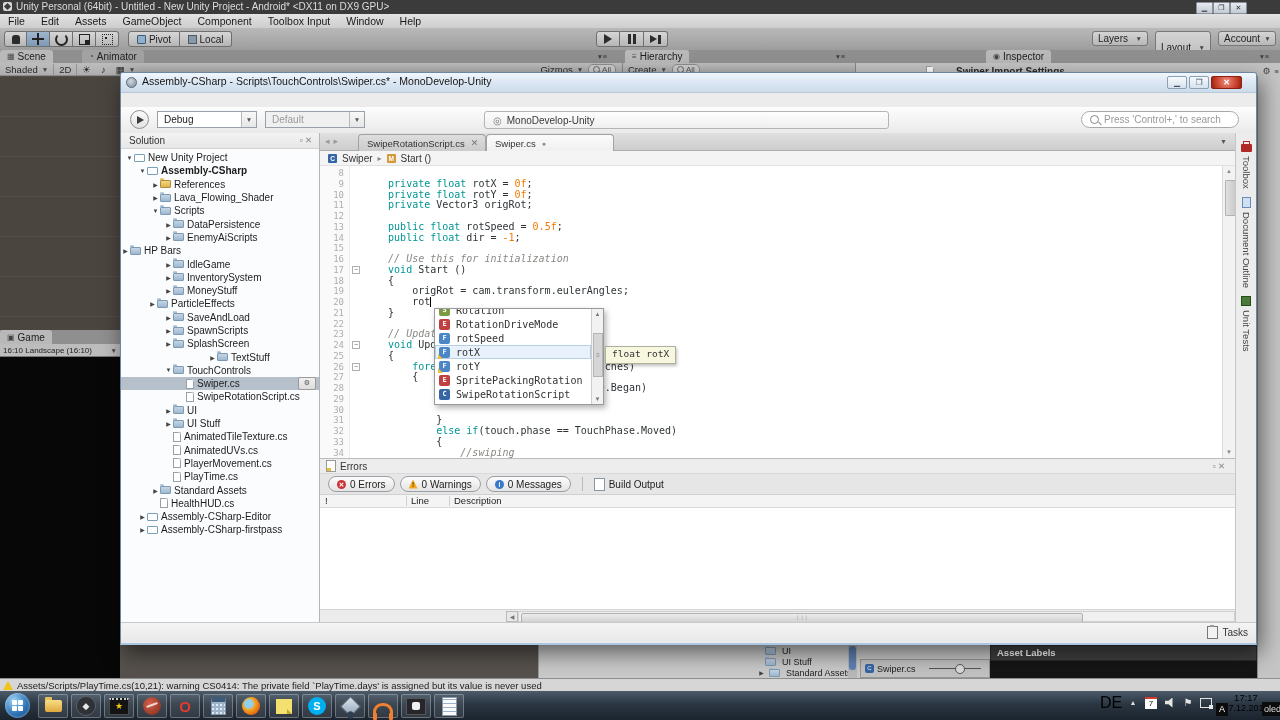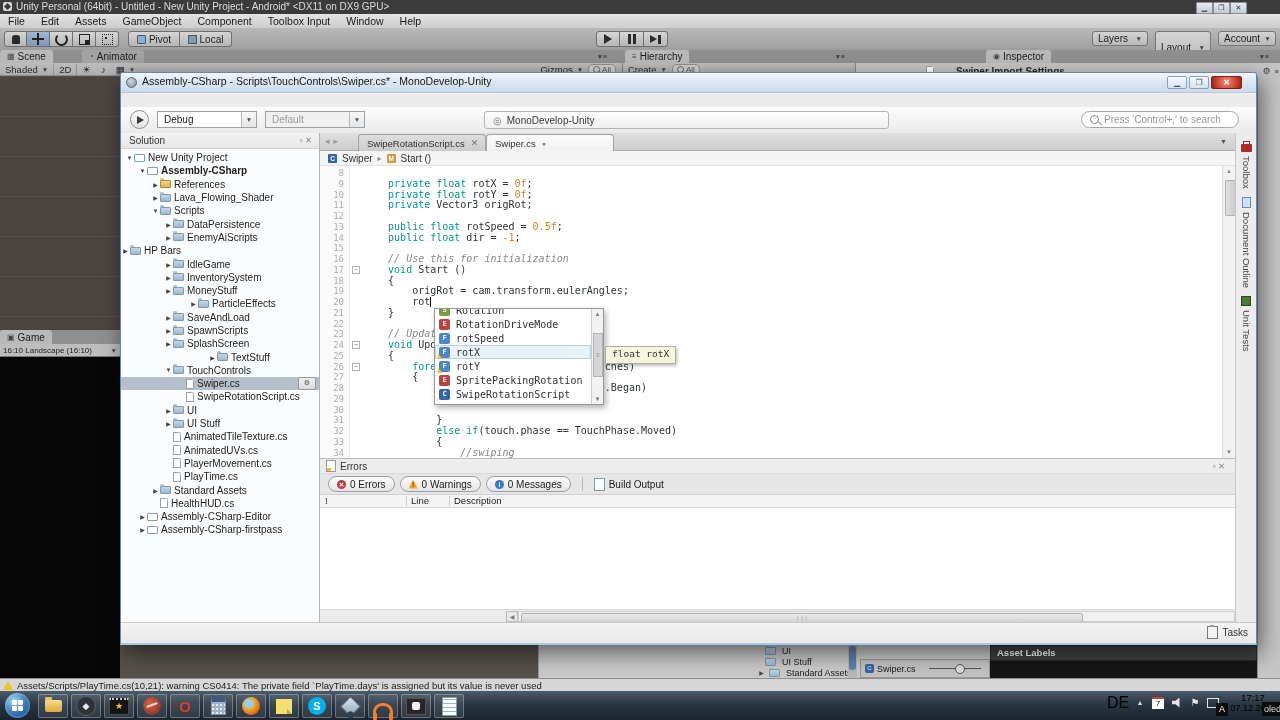--- a/index.html
+++ b/index.html
@@ -91,21 +91,21 @@
   .g-notes::after{content:"";position:absolute;right:0;bottom:0;border-left:5px solid #c2a830;border-top:5px solid transparent;}
   .g-skype{width:18px;height:18px;border-radius:50%;background:#00aff0;color:#fff;font-size:11px;font-weight:bold;line-height:18px;text-align:center;}
   .g-monodev{width:13px;height:13px;background:linear-gradient(135deg,#dde5ec,#8fa2b4);border:1px solid #56687a;transform:rotate(45deg);position:relative;}
   .g-monodev::after{content:"";position:absolute;right:-3px;bottom:-3px;width:7px;height:7px;border-radius:50%;background:#2c3e50;}
   .g-audio{width:14px;height:10px;border:3px solid #f08030;border-bottom:none;border-radius:9px 9px 0 0;position:relative;margin-top:6px;}
   .g-audio::before,.g-audio::after{content:"";position:absolute;bottom:-4px;width:4px;height:7px;background:#f08030;border-radius:1px;}
   .g-audio::before{left:-3px;} .g-audio::after{right:-3px;}
   .g-photo{width:18px;height:15px;background:#26262c;border:1px solid #555;display:flex;align-items:center;justify-content:center;}
   .g-photo i{width:8px;height:8px;background:#f0f0f0;border-radius:2px;}
   .g-notepad{width:13px;height:17px;background:#fafafa;border:1px solid #8a9aaa;background-image:repeating-linear-gradient(0deg,transparent 0 3px,#9ab4d0 3px 4px);}
-  .tray-item{position:absolute;top:0;height:23px;display:flex;align-items:center;justify-content:center;margin-left:7px;}
+  .tray-item{position:absolute;top:0;height:23px;display:flex;align-items:center;justify-content:center;}
   .kb7{width:12px;height:12px;background:#fff;border-top:2px solid #d23b2e;color:#111;font-size:8px;line-height:10px;text-align:center;box-sizing:border-box;}
   .spk{width:10px;height:10px;background:#e4e4e4;clip-path:polygon(0 32%,35% 32%,75% 0,75% 100%,35% 68%,0 68%);}
   .net{width:10px;height:8px;border:1px solid #e4e4e4;position:relative;}
   .net::after{content:"";position:absolute;right:-2px;bottom:-2px;width:4px;height:4px;background:#e4e4e4;}
   .clock{line-height:11px;text-align:center;font-size:9.5px;}
   .abadge{position:absolute;left:1216px;top:703px;width:12px;height:13px;background:#0c0c0c;color:#fff;font-size:9px;line-height:13px;text-align:center;z-index:12;}
   .opop{position:absolute;left:1262px;top:702px;width:26px;height:14px;background:#0c0c0c;color:#ddd;font-size:9px;line-height:14px;padding-left:2px;z-index:12;}
   
   .md{left:120px;top:72px;width:1137px;height:573px;background:#ececec;border:1px solid #6e87a0;border-radius:3px 3px 0 0;border-bottom:2px solid #aac6e2;box-sizing:border-box;box-shadow:4px 8px 22px rgba(0,0,0,.55);z-index:5;}
   .md-title{left:0;top:0;width:1135px;height:19px;background:linear-gradient(#f0f6fd,#d9e5f2 55%,#ccdbea);border-bottom:1px solid #b9c9da;border-radius:2px 2px 0 0;font-size:10.5px;color:#161616;}
@@ -472,21 +472,21 @@
           <div class="trow" style="padding-left: 43px;">
             <span class="arr">▶</span>
             <span class="ic ic-fb"></span>
             <span class="tlabel">InventorySystem</span>
           </div>
           <div class="trow" style="padding-left: 43px;">
             <span class="arr">▶</span>
             <span class="ic ic-fb"></span>
             <span class="tlabel">MoneyStuff</span>
           </div>
-          <div class="trow" style="padding-left: 68px;">
+          <div class="trow" style="padding-left: 27px;">
             <span class="arr">▶</span>
             <span class="ic ic-fb"></span>
             <span class="tlabel">ParticleEffects</span>
           </div>
           <div class="trow" style="padding-left: 43px;">
             <span class="arr">▶</span>
             <span class="ic ic-fb"></span>
             <span class="tlabel">SaveAndLoad</span>
           </div>
           <div class="trow" style="padding-left: 43px;">

